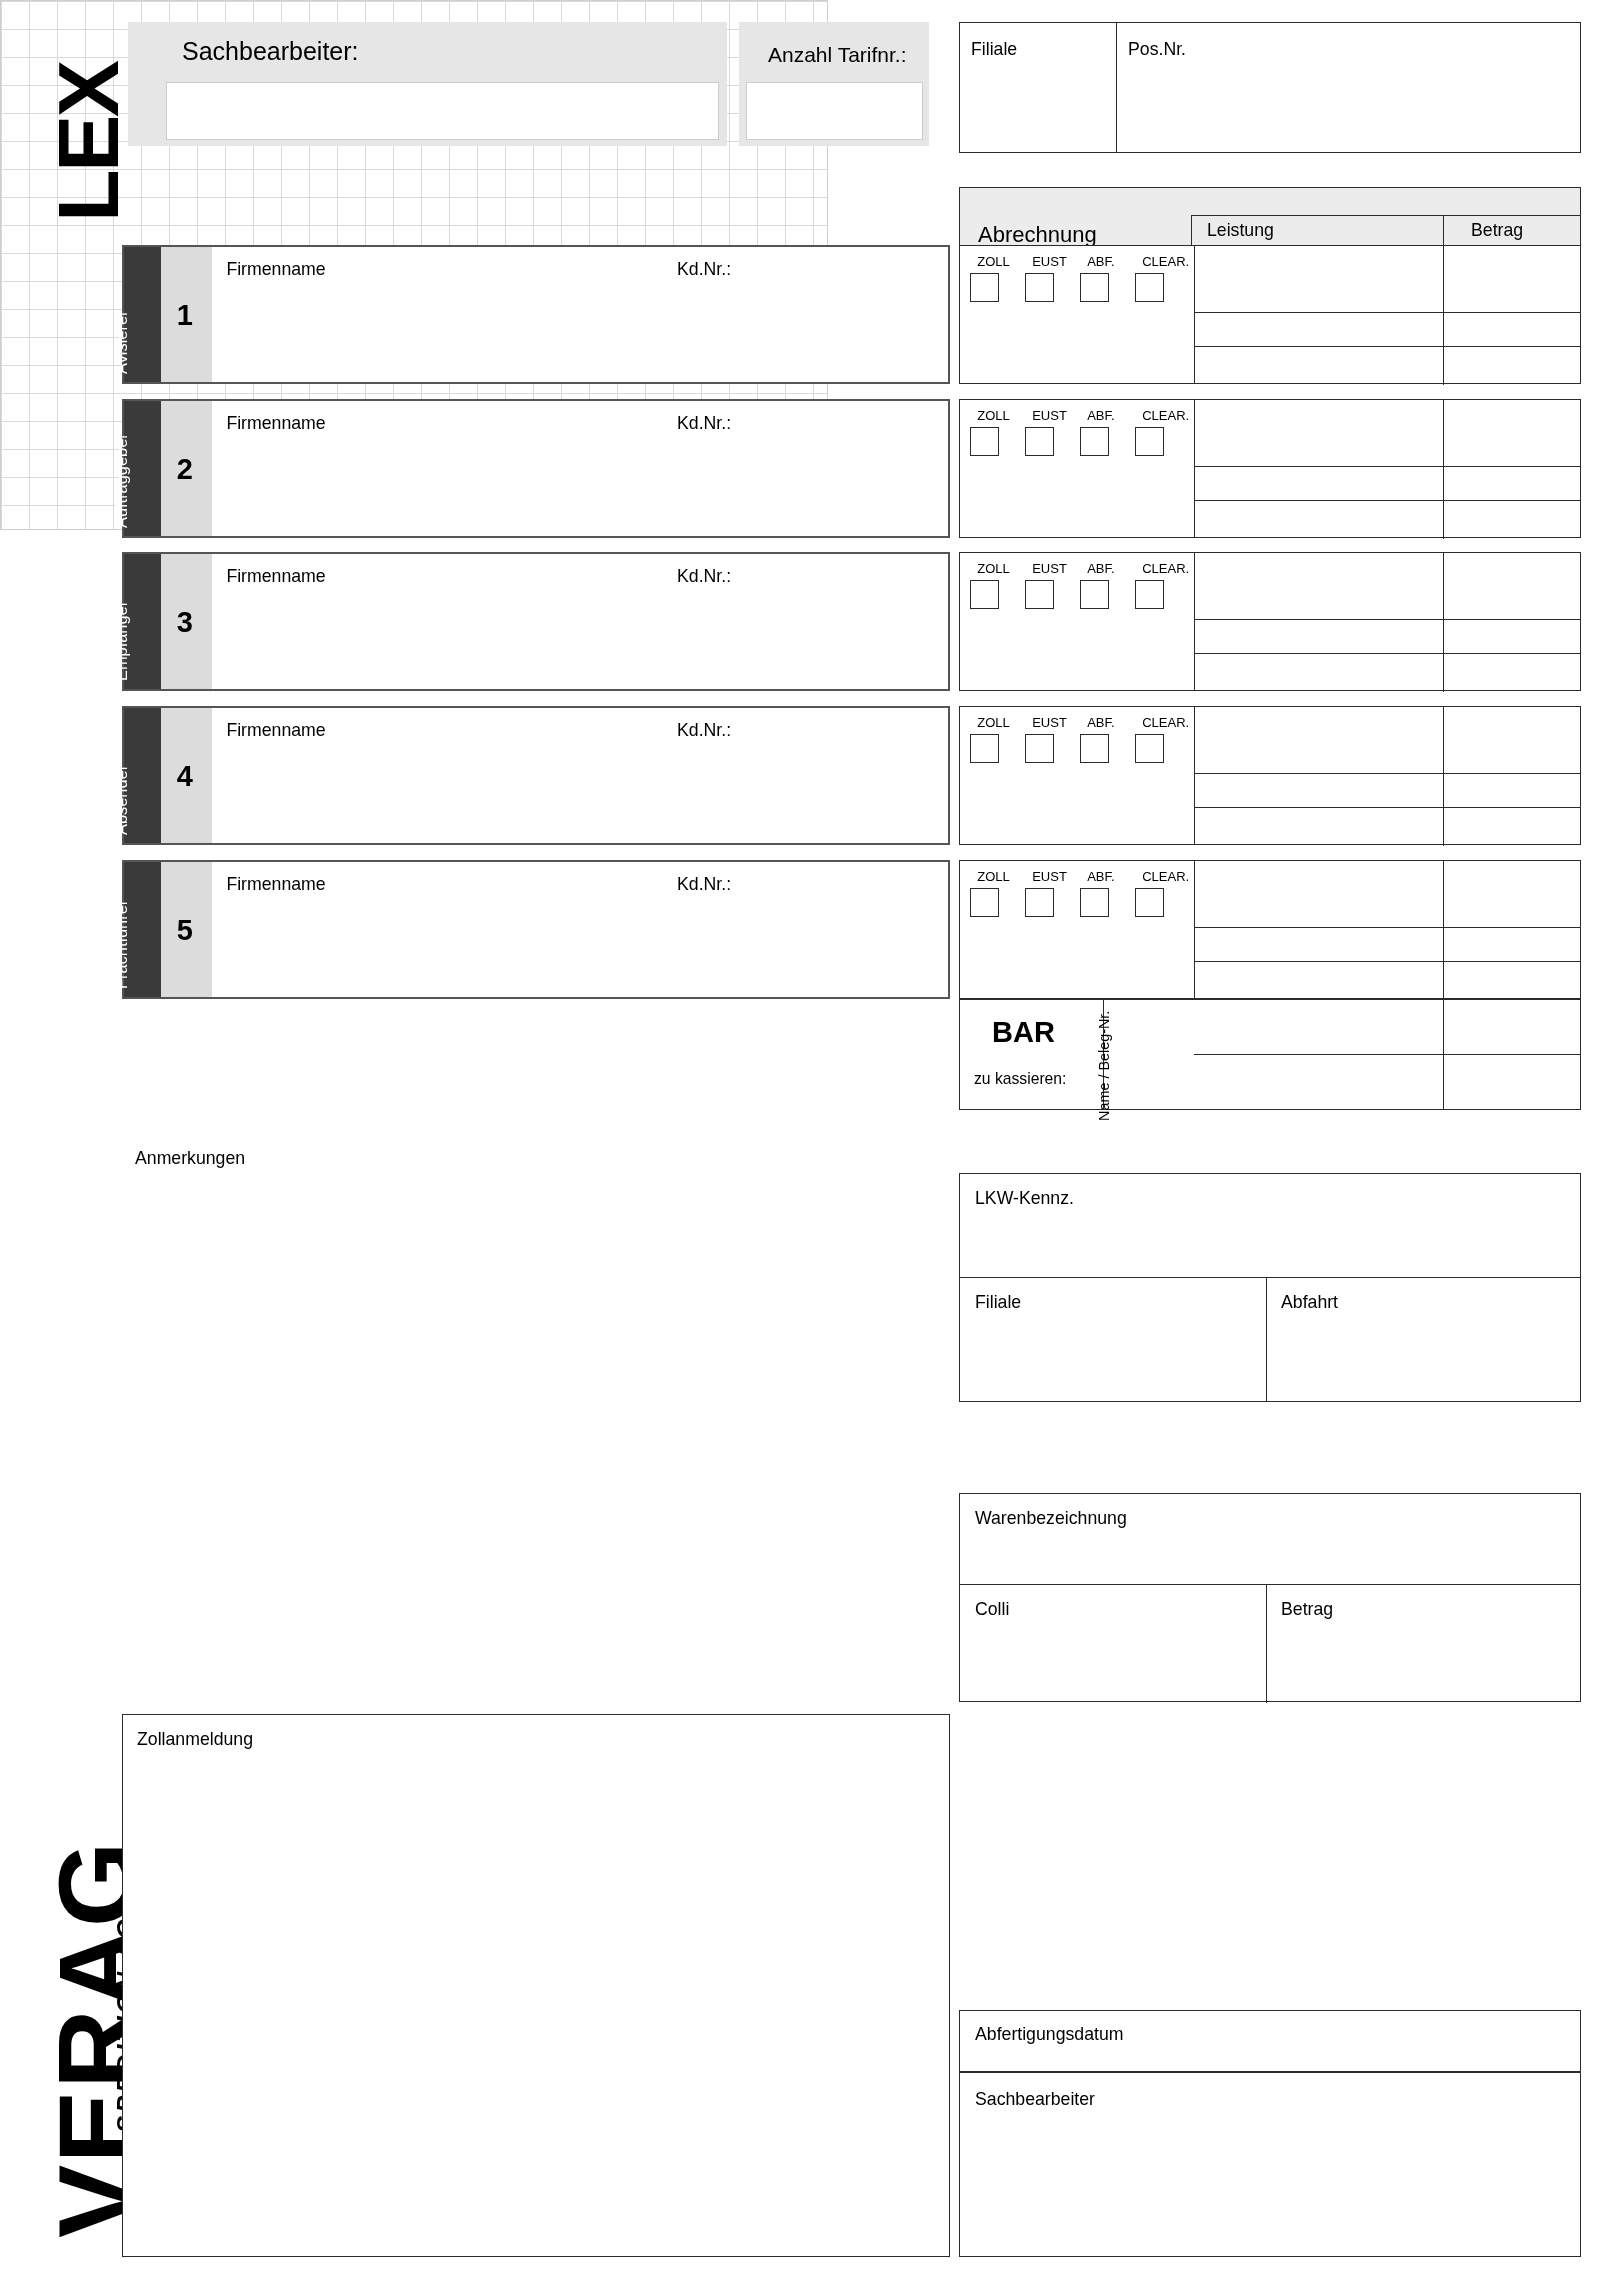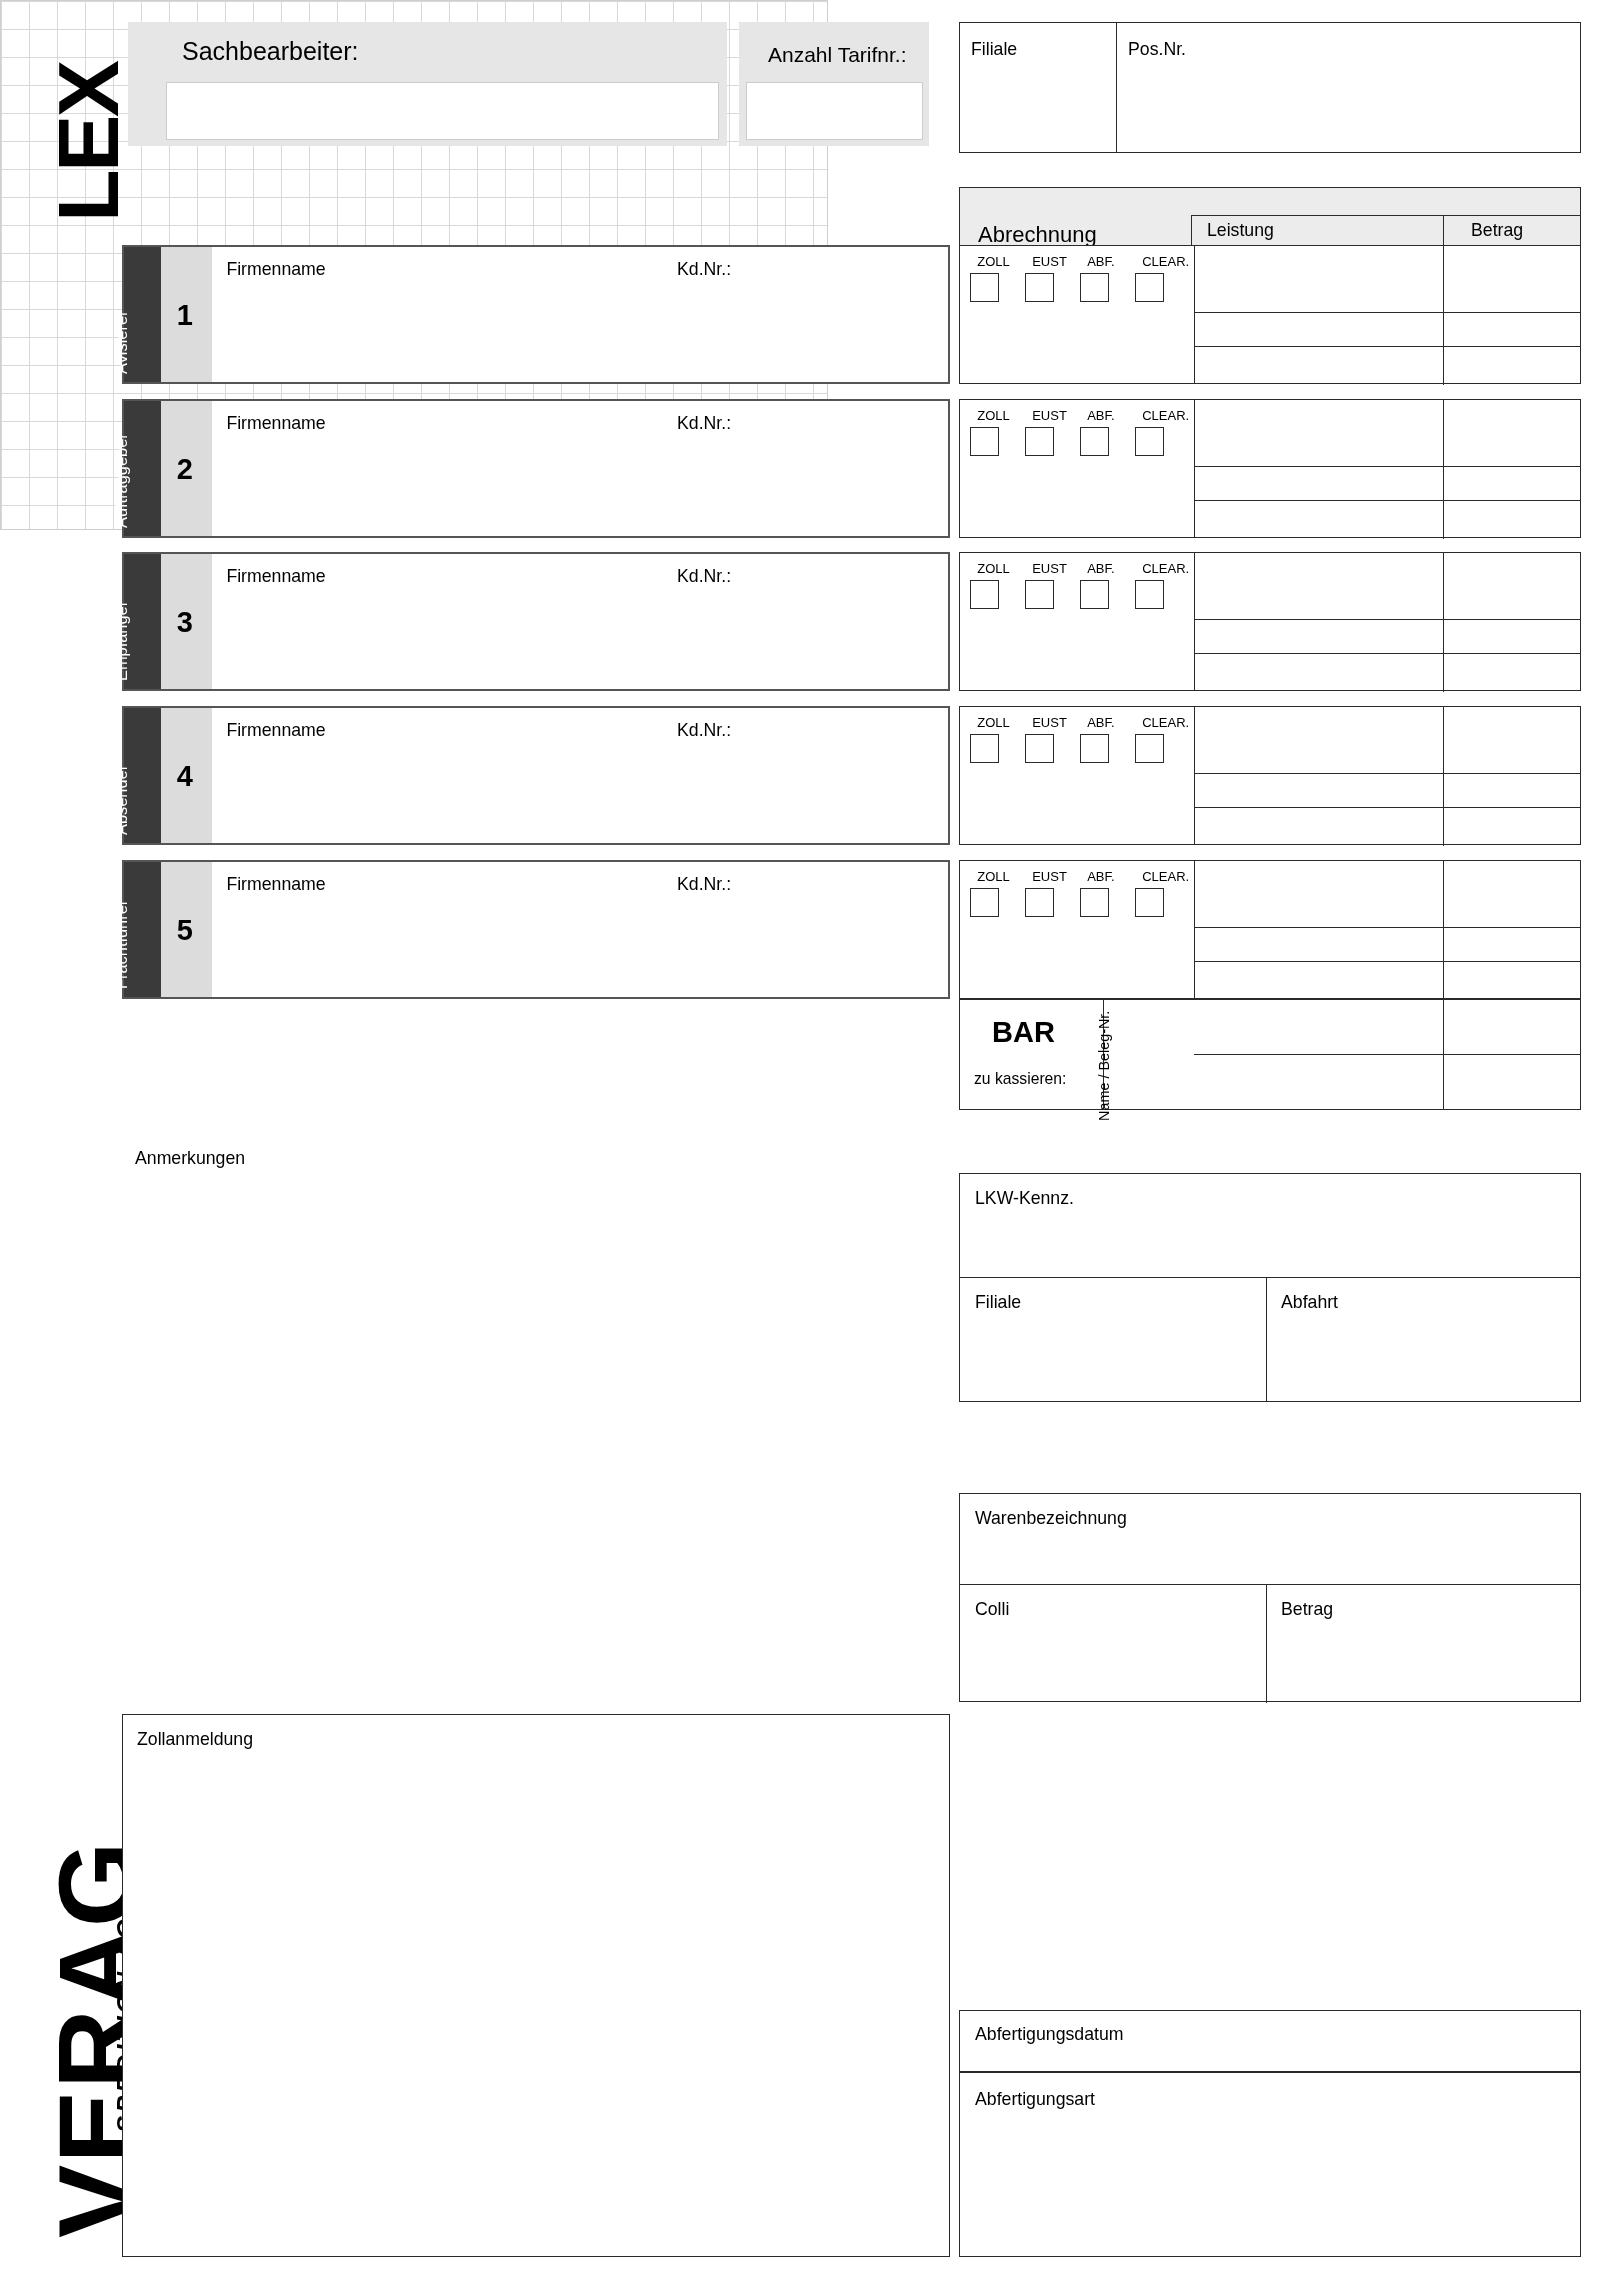--- a/index.html
+++ b/index.html
@@ -412,16 +412,16 @@
   <div class="box" id="waren-vdiv"></div>
   <div class="lbl" id="colli-label">Colli</div>
   <div class="lbl" id="gewicht-label">Betrag</div>
 
   <div class="box" id="zoll-box"></div>
   <div class="lbl" id="zoll-label">Zollanmeldung</div>
 
   <div class="box" id="abfdat-box"></div>
   <div class="lbl" id="abfdat-label">Abfertigungsdatum</div>
   <div class="box" id="sachb-box"></div>
-  <div class="lbl" id="sachb-label">Abfertigungsart</div>
+  <div class="lbl" id="sachb-label">Sachbearbeiter</div>
 
 </div>
 
 
 </body></html>

